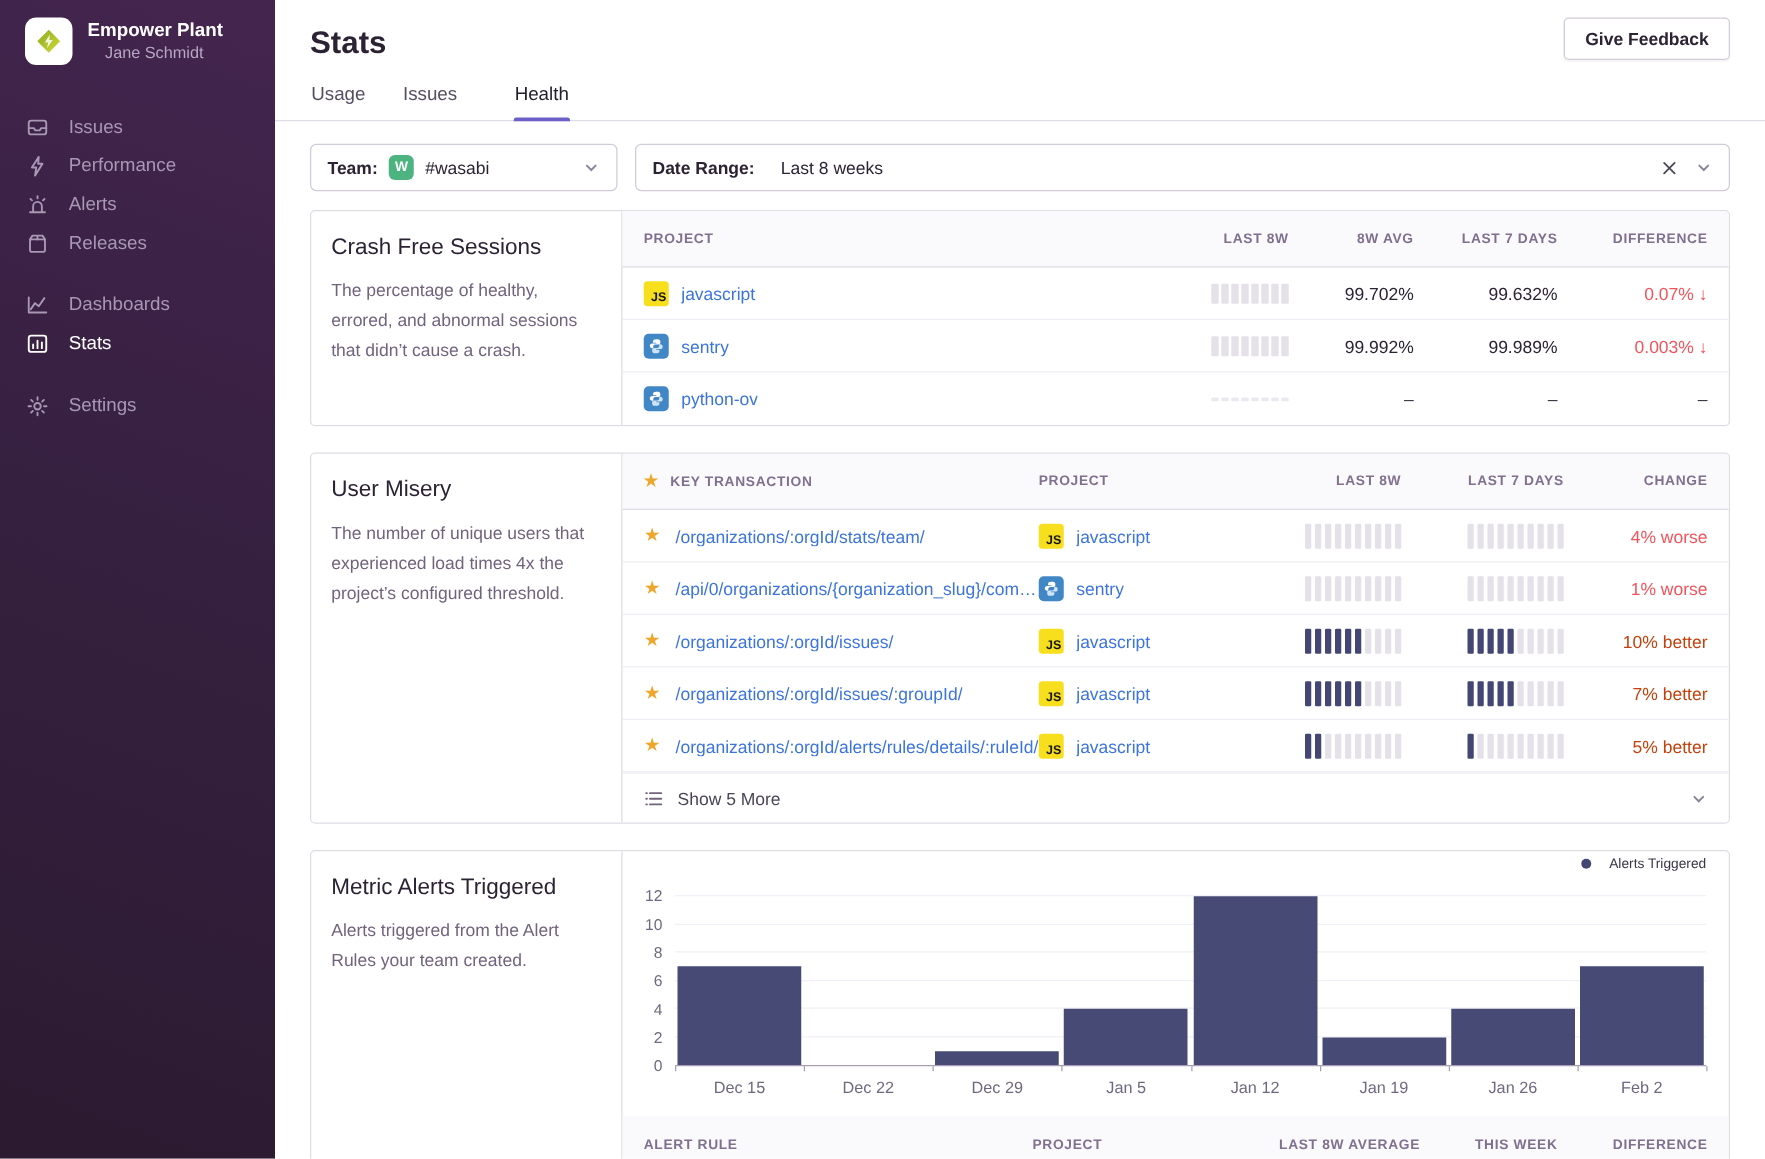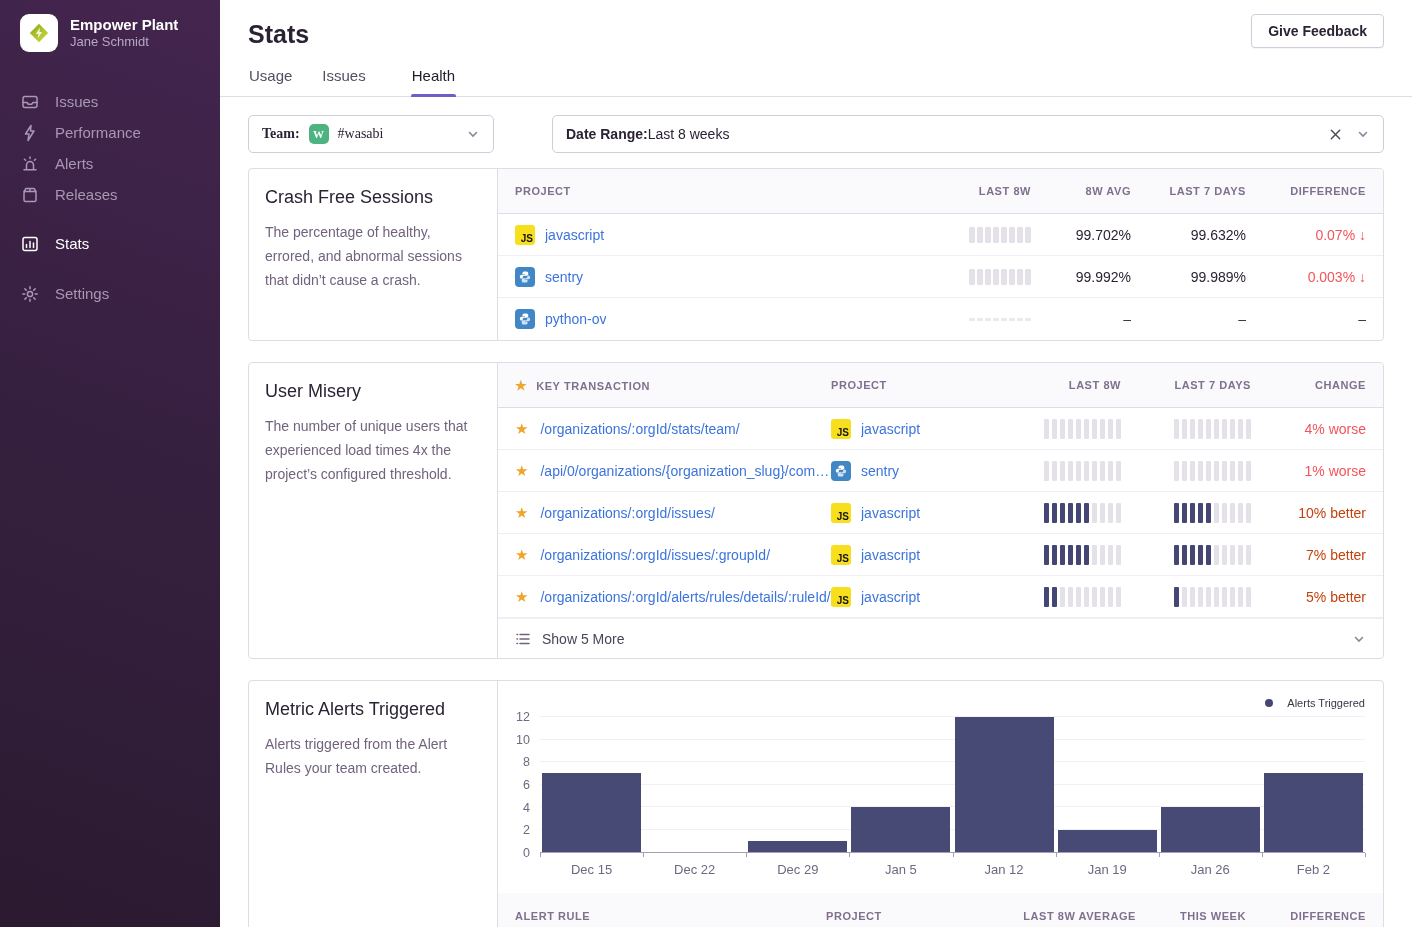--- a/index.html
+++ b/index.html
@@ -6,21 +6,21 @@
   html,body { width:1412px; height:927px; overflow:hidden; }
   body { font-family:"Liberation Sans", sans-serif; background:#fff; color:#2b2233; }
   .app { display:flex; width:1412px; height:927px; }
 
   
   .sidebar { width:220px; flex:0 0 220px; background:linear-gradient(200deg,#44254e 0%,#362040 45%,#2b1a30 100%); color:#a898b4; padding:14px 0 0 20px; }
   .org { display:flex; align-items:center; gap:12px; margin-bottom:34px; }
   .org-logo { width:38px; height:38px; background:#fff; border-radius:9px; display:flex; align-items:center; justify-content:center; }
   .org-names { line-height:1.25; }
   .org-name { color:#fff; font-weight:700; font-size:15px; }
-  .org-user { color:#b6a8c2; font-size:13px; }
+  .org-user { color:#b6a8c2; font-size:13px;margin-left:14px; }
   .nav-item { display:flex; align-items:center; gap:16px; height:31px; font-size:15px; cursor:pointer; color:#a898b4; }
   .nav-item .ni { width:19px; height:19px; display:flex; align-items:center; justify-content:center; }
   .nav-item.active { color:#fff; }
   .nav-gap { height:18px; }
   .nav-gap-lg { height:19px; }
   .nav svg { stroke:currentColor; fill:none; stroke-width:1.5; stroke-linecap:round; stroke-linejoin:round; }
 
   
   .main { flex:1; min-width:0; position:relative; background:#fff; }
   .page-header { padding:20px 28px 0; position:relative; }
@@ -29,22 +29,22 @@
   .tabs { display:flex; gap:28px; padding:14px 28px 0; border-bottom:1px solid #e0dce5; }
   .tab { position:relative; padding:4px 1px 12px; font-size:15px; color:#554e63; cursor:pointer; }
   .tab.active { color:#23202b;margin-left:16px; }
   .tab.active::after { content:""; position:absolute; left:0; right:0; bottom:-1px; height:3px; background:#6c5fc7; border-radius:2px 2px 0 0; }
 
   .content { padding:18px 28px 0; }
 
   
   .filter-bar { display:flex; gap:14px; margin-bottom:15px; }
   .select-control { display:flex; align-items:center; height:38px; border:1px solid #d2cbd9; border-radius:5px; background:#fff; padding:0 13px; font-size:14px; cursor:pointer; }
-  .team-select { width:246px; gap:9px;font-family:Liberation Serif, serif; }
-  .date-select { flex:1; gap:0;margin-left:44px; }
+  .team-select { width:246px; gap:9px; }
+  .date-select { flex:1; gap:21px; }
   .fl-label { font-weight:700; color:#2b2233; }
   .team-avatar { width:20px; height:20px; border-radius:5px; background:#4db381; color:#fff; font-size:11px; font-weight:700; display:flex; align-items:center; justify-content:center; }
   .fl-value { color:#2b2233; }
   .fl-right { margin-left:auto; display:flex; align-items:center; gap:14px; }
   .icon-btn { color:#4f4a59; display:flex; align-items:center; }
   .chev { color:#8d849b; display:flex; align-items:center; }
 
   
   .card { display:flex; border:1px solid #e0dce5; border-radius:4px; background:#fff; margin-bottom:21px; overflow:hidden; }
   .card-left { width:249px; flex:0 0 249px; border-right:1px solid #e0dce5; padding:18px 16px; }
@@ -77,21 +77,21 @@
   .sb { display:block; border-radius:1px; }
   .sb-light { background:#e4e1e9; }
   .sb-dark { background:#444674; }
   .sb-flat { background:#ebe8ef; height:3px !important; }
 
   .show-more { display:flex; align-items:center; gap:11px; height:40px; padding:0 17px; font-size:14px; color:#4a4457; cursor:pointer; border-top:1px solid #f0edf4; }
   .show-more .chev { margin-left:auto; }
 
   
   .chart-wrap { position:relative; padding:14px 18px 0 0; }
-  .legend { position:absolute; top:16px; right:18px; display:flex; align-items:center; gap:14px; font-size:11px; color:#3b3547; }
+  .legend { position:absolute; top:4px; right:18px; display:flex; align-items:center; gap:14px; font-size:11px; color:#3b3547; }
   .legend-dot { width:8px; height:8px; border-radius:50%; background:#444674; }
   .chart-body { display:flex; margin-top:22px; }
   .ylabels { width:42px; flex:0 0 42px; position:relative; height:136px; }
   .ytick { position:absolute; right:10px; font-size:12.5px; color:#6f6880; transform:translateY(7px); }
   .plot { flex:1; position:relative; height:136px; border-bottom:1px solid #a89db6; }
   .gridline { position:absolute; left:0; right:0; height:1px; background:#f2f0f6; }
   .bars { position:absolute; left:0; right:0; top:0; bottom:0; display:flex; align-items:flex-end; }
   .bar-slot { flex:1; height:100%; position:relative; display:flex; align-items:flex-end; justify-content:center; }
   .bar-slot::after { content:""; position:absolute; right:-1px; bottom:-5px; width:1px; height:4px; background:#a89db6; }
   .bar-slot:first-child::before { content:""; position:absolute; left:0; bottom:-5px; width:1px; height:4px; background:#a89db6; }
@@ -153,20 +153,29 @@
       <div class="nav-item">
         <span class="ni">
             <svg width="18" height="18" viewBox="0 0 18 18">
               <rect x="3" y="5.5" width="12" height="10" rx="1.5"></rect>
               <path d="M3 5.5 5 2.5h8l2 3 M9 2.5v3"></path>
             </svg>
           </span>
         <span>Releases</span>
       </div>
       <div class="nav-gap"></div>
+      <div class="nav-item">
+        <span class="ni">
+            <svg width="18" height="18" viewBox="0 0 18 18">
+              <path d="M2 3v12 M2 15h14"></path>
+              <path d="M3.5 12.5 7 7.5l3 2.5 4.5-6.5"></path>
+            </svg>
+          </span>
+        <span>Dashboards</span>
+      </div>
       <div class="nav-item active">
         <span class="ni">
             <svg width="18" height="18" viewBox="0 0 18 18">
               <rect x="2" y="2.5" width="14" height="13" rx="2"></rect>
               <path d="M5.5 12.5v-3 M9 12.5v-6 M12.5 12.5v-4.5"></path>
             </svg>
           </span>
         <span>Stats</span>
       </div>
       <div class="nav-gap-lg"></div>

